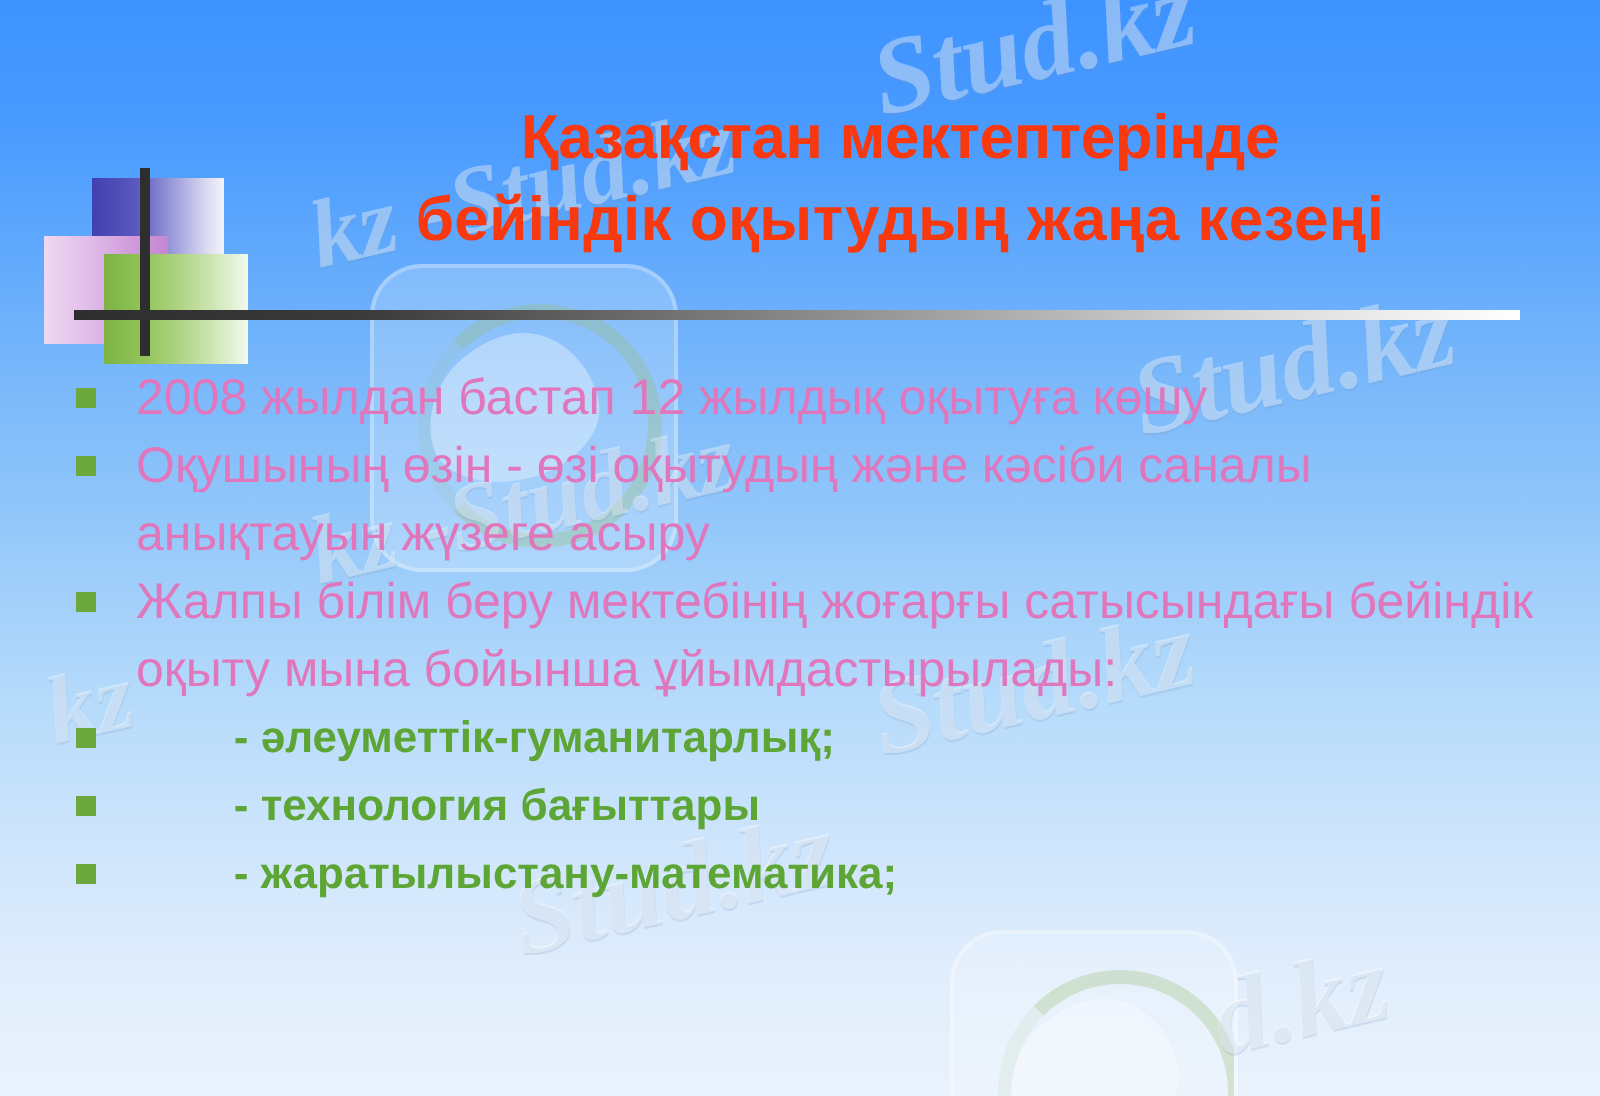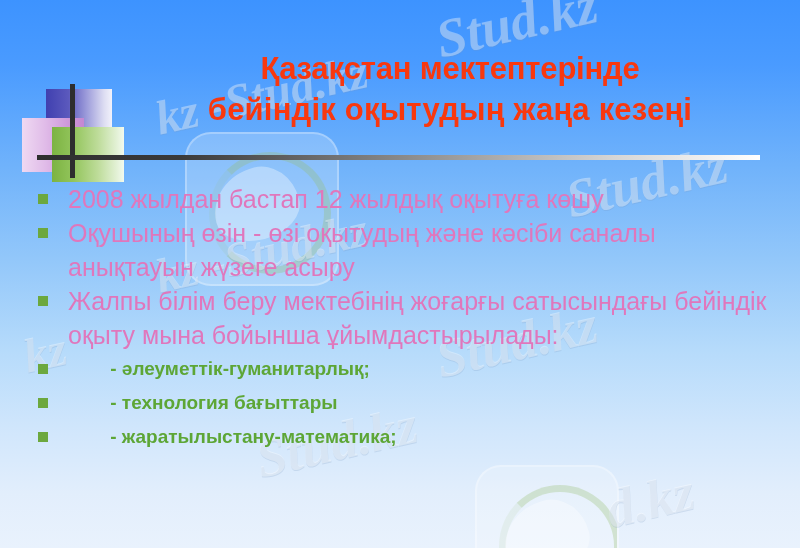--- a/index.html
+++ b/index.html
@@ -148,21 +148,21 @@
   .li-text {
     margin-left: 30px;
     color: #e077bc;
     font-size: 25px;
     line-height: 34px;
     max-width: 700px;
   }
   .li-green .li-text {
     color: #5da636;
     font-weight: bold;
-    font-size: 19px;
+    font-size: 22px;
     white-space: pre;
     text-align: center;
   }
 </style>
 </head>
 <body>
 
 <div id="slide">
 
   <div class="wm-layer">

